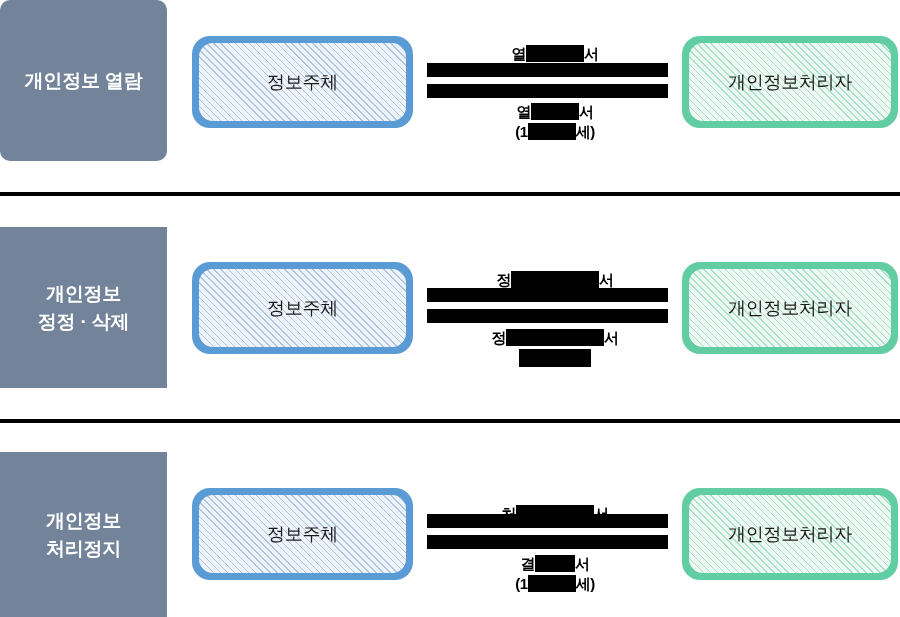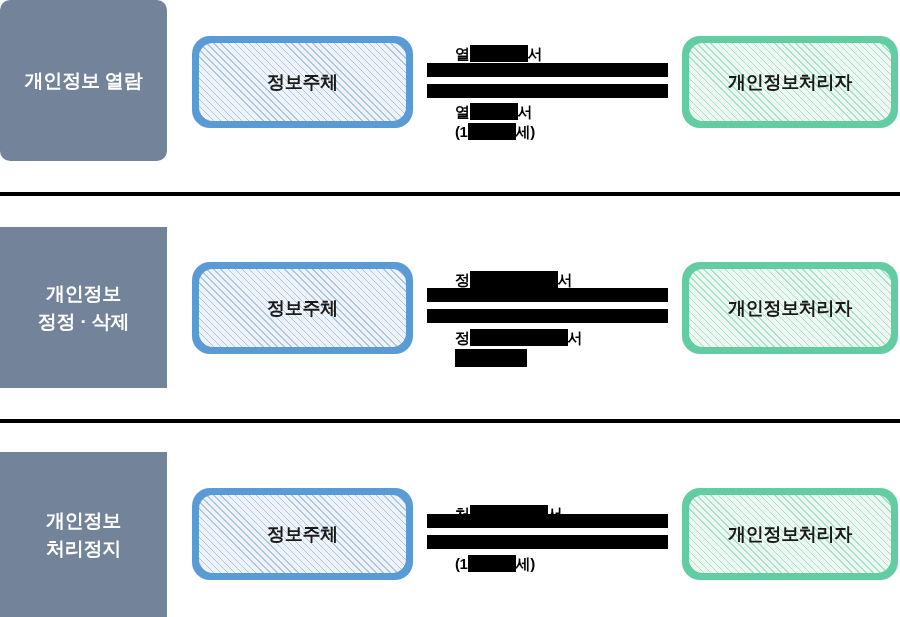--- a/index.html
+++ b/index.html
@@ -60,21 +60,21 @@
     display: flex;
     align-items: center;
     justify-content: center;
   }
   .actor-text {
     position: relative;
     z-index: 2;
     font-size: 18px;
     color: #1a1a1a;
     letter-spacing: -0.3px;
-    font-weight: 700;
+    font-weight: 400;
   }
 
   .actor-subject {
     background: #5b9bd5;
   }
   .actor-subject .actor-inner {
     background-color: #eef3f9;
     background-image: repeating-linear-gradient(
         45deg,
         rgba(120,160,205,0.55) 0px,
@@ -97,20 +97,21 @@
   }
 
   
   .redact-bar {
     position: absolute;
     background: #000000;
   }
 
   .flow-label {
     position: absolute;
+    text-align: center;
     font-size: 15px;
     font-weight: bold;
     color: #000000;
     line-height: 1.15;
     letter-spacing: -0.4px;
     white-space: nowrap;
   }
   .flow-label .redact-inline {
     display: inline-block;
     background: #000000;
@@ -210,20 +211,23 @@
 
   <div class="flow-label" style="left:455px; top:494px; width:200px;margin-top:8px;">
     <span>처</span><span class="redact-inline" style="width:78px; height:17px; transform:translateY(3px);"></span><span>서</span>
   </div>
 
   <div class="redact-bar" style="left:427px; top:514px; width:241px; height:14px;"></div>
   <div class="redact-bar" style="left:427px; top:535px; width:241px; height:14px;"></div>
 
   <div class="flow-label" style="left:455px; top:552px; width:200px;">
     <div>
+      <span>결</span><span class="redact-inline" style="width:40px; height:17px; transform:translateY(3px);"></span><span>서</span>
+    </div>
+    <div>
       <span>(1</span><span class="redact-inline" style="width:48px; height:17px; transform:translateY(3px);"></span><span>세)</span>
     </div>
   </div>
 
   <div class="actor actor-controller" style="left:682px; top:488px; width:216px; height:92px;">
     <div class="actor-inner"></div>
     <span class="actor-text">개인정보처리자</span>
   </div>
 
 </div>

